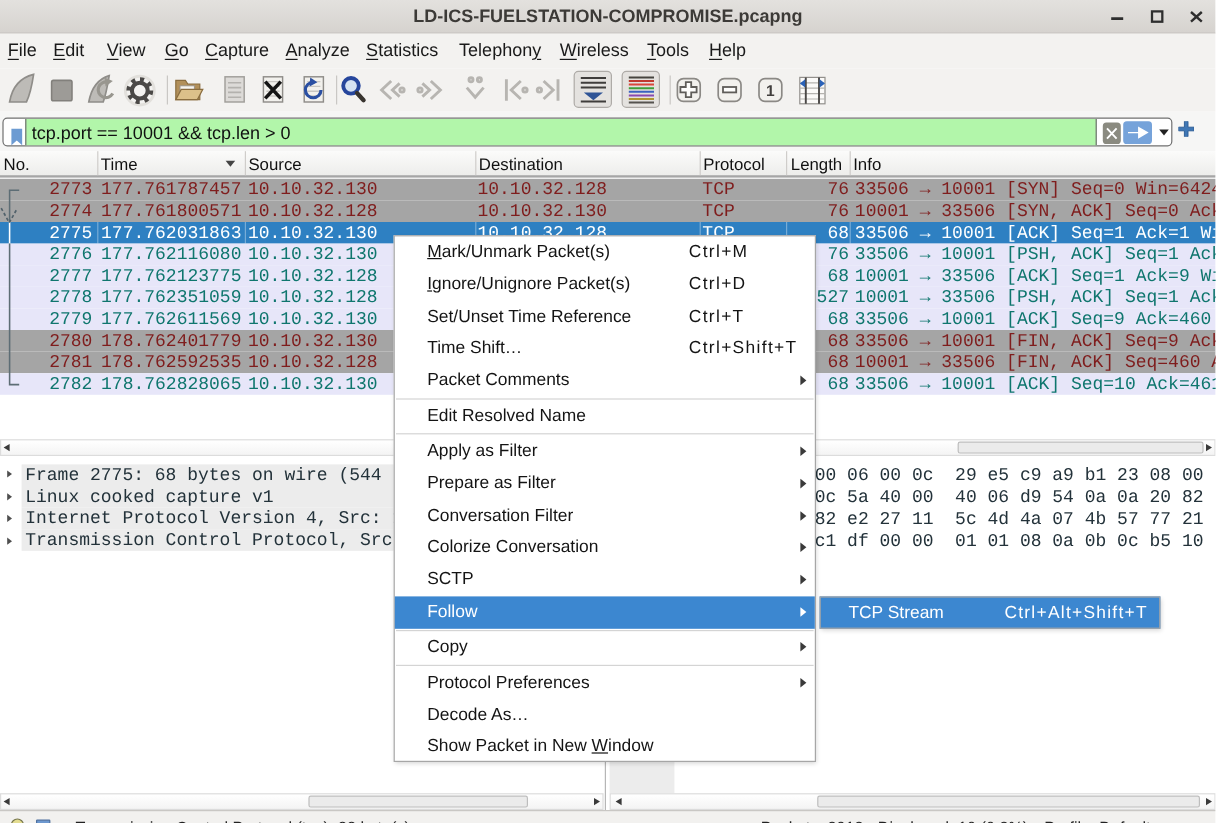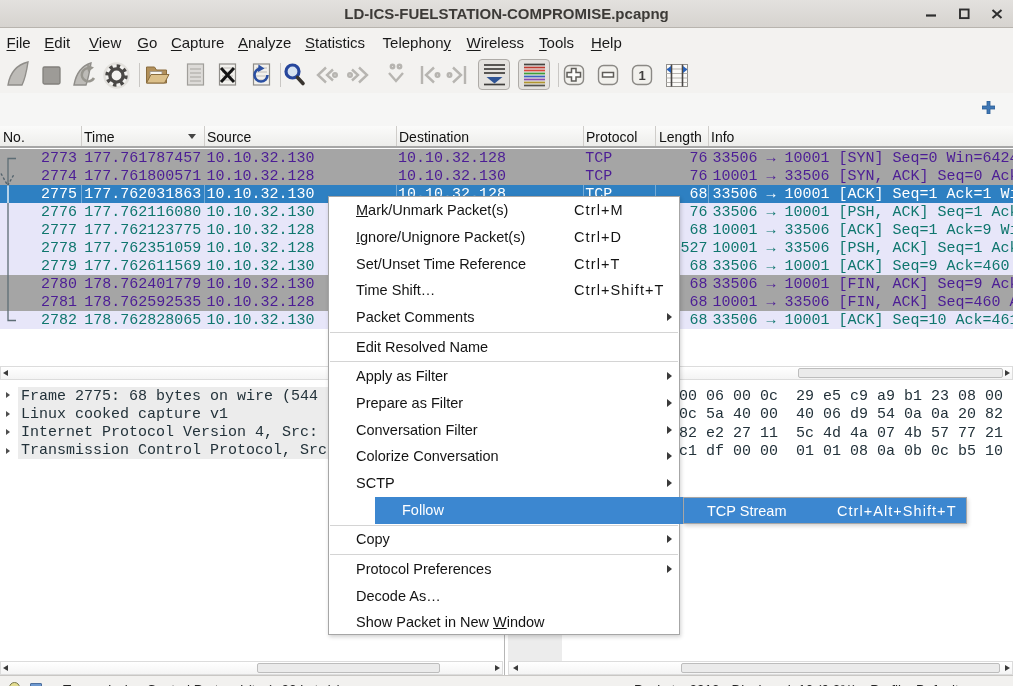--- a/index.html
+++ b/index.html
@@ -31,21 +31,21 @@
 
 
 #plheader { top:126px; left:0; width:1013px; height:22px;
   background:linear-gradient(#fbfbfa,#ededeb); border-bottom:2px solid #a6a6a6; }
 .hcell { position:absolute; top:2.5px; font-size:14px; color:#111;text-align:center; }
 .hsep { position:absolute; top:0; width:1px; height:20px; background:#cfcdca; }
 
 
 .prow { position:absolute; left:0; width:1013px; height:18px; font-size:15px;
   font-family:"Liberation Mono", monospace; white-space:pre; }
-.rgray { background:#a5a5a5; color:#4c1d95; }
+.rgray { background:#a5a5a5; color:#7f1d1d; }
 .rlav { background:#e7e6f9; color:#0f766e; }
 .rsel { background:#2e80c2; color:#ffffff; }
 .rsel .gl { position:absolute; top:0; width:1px; height:18px; background:rgba(255,255,255,0.35); }
 .cno { position:absolute; left:0px; width:77px; text-align:right; top:1px; }
 .ctime { position:absolute; left:84.2px; top:1px; }
 .csrc { position:absolute; left:206.6px; top:1px; }
 .cdst { position:absolute; left:397.9px; top:1px; }
 .cpro { position:absolute; left:585.3px; top:1px; }
 .clen { position:absolute; left:608px; width:99.5px; text-align:right; top:1px; }
 .cinfo { position:absolute; left:712.4px; top:1px; }
@@ -234,20 +234,42 @@
       <g stroke="#4a4846" stroke-width="1.6">
         <line x1="671.5" y1="7.5" x2="671.5" y2="29.5"></line>
           <line x1="682.5" y1="7.5" x2="682.5" y2="29.5"></line>
       </g>
       <path d="M666.5 12.5 l4.5 -3.5 v7 z" fill="#2a62b8"></path>
       <path d="M687.5 12.5 l-4.5 -3.5 v7 z" fill="#2a62b8"></path>
     </svg>
   </div>
 
   <div id="filterbar" class="abs">
+    <div id="fbox">
+      <div id="fgreen"></div>
+      <div id="ftext">tcp.port == 10001 &amp;&amp; tcp.len &gt; 0</div>
+
+      <svg style="position:absolute;left:6px;top:7.5px;" width="10" height="15" viewBox="0 0 10 15">
+        <path d="M0.5 0 h9 v14 l-4.5-4 -4.5 4 z" fill="#6c9bd2"></path>
+      </svg>
+
+      <div style="position:absolute; left:916px; top:2.5px; width:15px; height:18px; background:#8a8a80; border-radius:3px;">
+        <svg width="15" height="18" viewBox="0 0 15 18">
+            <path d="M3.5 5 L11.5 13.5 M11.5 5 L3.5 13.5" stroke="#fff" stroke-width="1.6"></path>
+          </svg>
+      </div>
+
+      <div style="position:absolute; left:933px; top:2px; width:24px; height:19px; background:#76a3da; border-radius:3px;">
+        <svg width="24" height="19" viewBox="0 0 24 19">
+            <path d="M4 9.5 h9 v-4 l7 4 -7 4 v-4 z" fill="#fff" stroke="#fff" stroke-width="1.2"></path>
+          </svg>
+      </div>
+
+      <div style="position:absolute; left:963px; top:9px; width:0; height:0; border-top:5px solid #222; border-left:4.5px solid transparent; border-right:4.5px solid transparent;"></div>
+    </div>
 
     <svg class="abs" style="left:982px; top:8px;" width="13" height="13" viewBox="0 0 13 13">
       <path d="M5 0 h3 v5 h5 v3 h-5 v5 h-3 v-5 h-5 v-3 h5 z" fill="#3f77b5" stroke="#2c5d95" stroke-width="0.8"></path>
     </svg>
   </div>
 
   <div id="plheader" class="abs">
     <span class="hcell" style="left:3px;">No.</span>
     <span class="hcell" style="left:84px;">Time</span>
     <span class="hcell" style="left:207px;">Source</span>
@@ -368,21 +390,21 @@
         <span class="sub"></span>
       </div>
       <div class="cmi" style="top:246.40000000000003px;">
         <span class="lab">Colorize Conversation</span>
         <span class="sub"></span>
       </div>
       <div class="cmi" style="top:273.20000000000005px;">
         <span class="lab">SCTP</span>
         <span class="sub"></span>
       </div>
-      <div class="cmi cmihl" style="top:300.00000000000006px;margin-left:46px;">
+      <div class="cmi cmihl" style="top:300.00000000000006px;">
         <span class="lab">Follow</span>
         <span class="sub"></span>
       </div>
       <div class="csep" style="top:327.6000000000001px;"></div>
       <div class="cmi" style="top:329.4000000000001px;">
         <span class="lab">Copy</span>
         <span class="sub"></span>
       </div>
       <div class="csep" style="top:357.0000000000001px;"></div>
       <div class="cmi" style="top:358.8000000000001px;">

